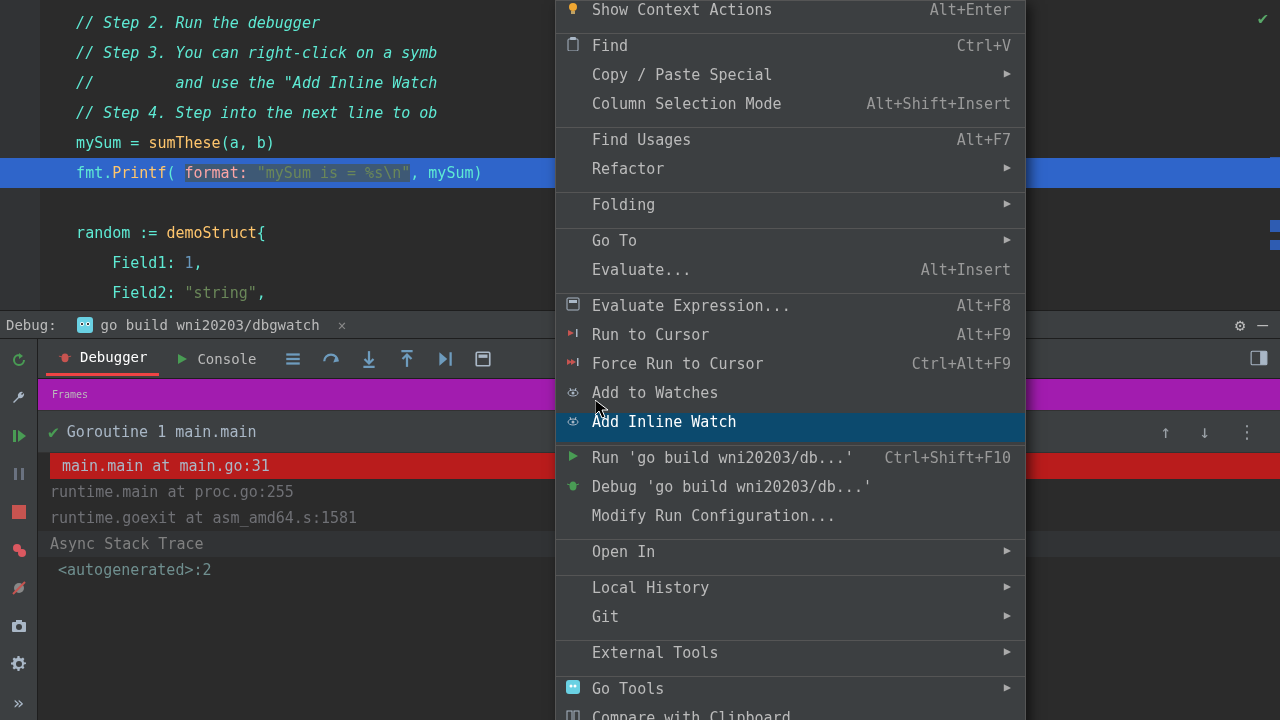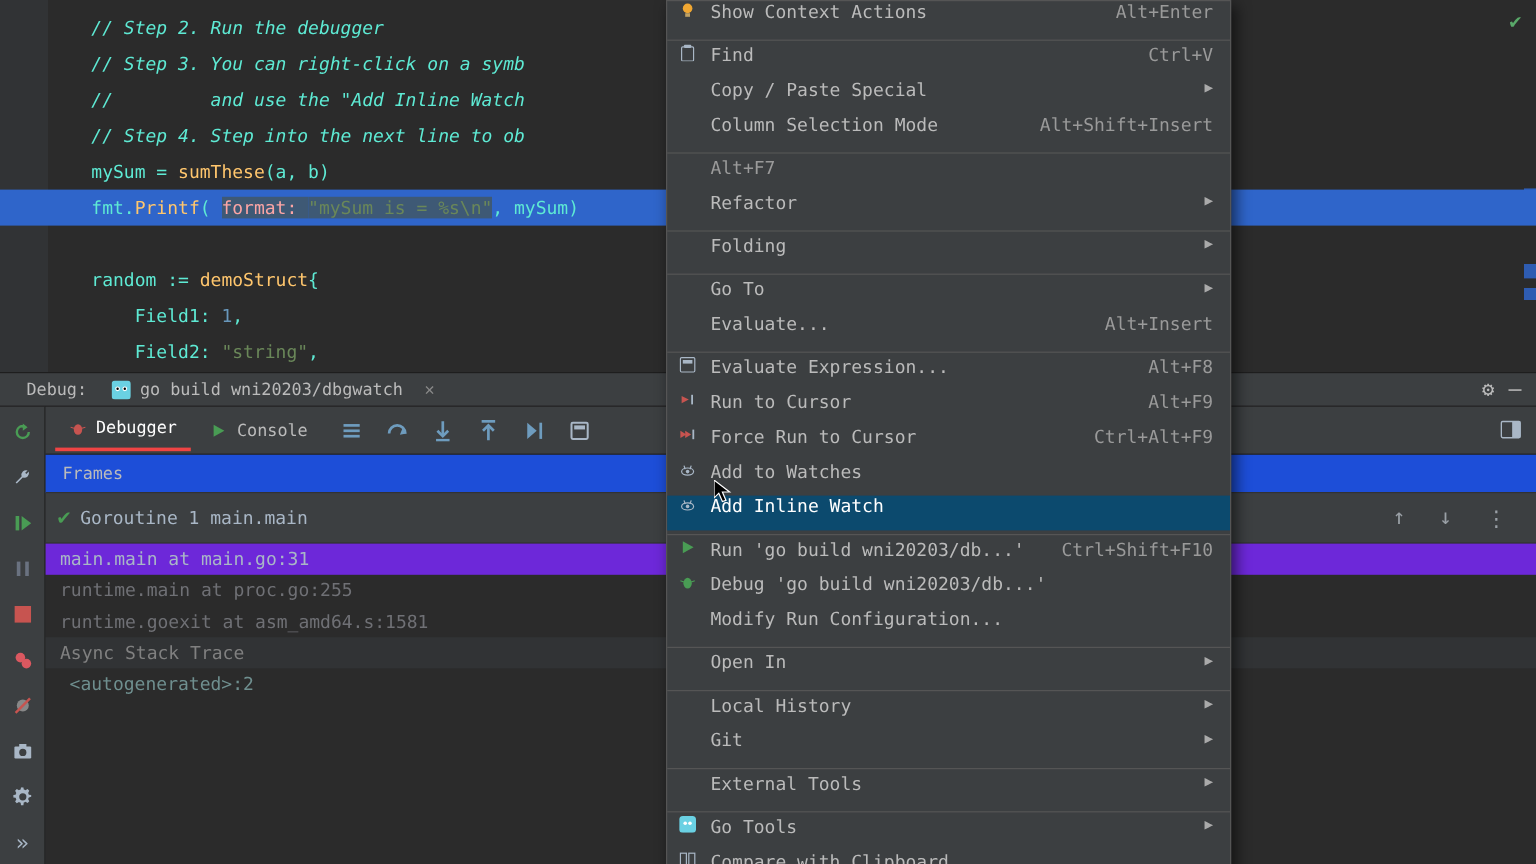--- a/index.html
+++ b/index.html
@@ -58,21 +58,21 @@
     height:29px;
     background:#3c3f41;
     border-top:1px solid #1e1e1e;
     border-bottom:1px solid #1e1e1e;
     display:flex;
     align-items:center;
     padding-left:6px;
     font-size:14px;
     color:#bbbbbb;
   }
-  .debug-bar .label { margin-right:14px;margin-left:16px; }
+  .debug-bar .label { margin-right:14px; }
   .run-config {
     display:flex; align-items:center; gap:8px;
     background:transparent;
     padding:2px 6px;
   }
   .run-config .gopher { width:16px;height:16px; }
   .close-x { margin-left:10px; color:#888; font-size:14px; cursor:pointer; }
   .debug-bar .spacer { flex:1; }
   .debug-bar .gear-right { margin-right:12px; color:#bbb; font-size:17px; }
   .debug-bar .dash-right { margin-right:12px; color:#bbb; font-size:18px; }
@@ -110,24 +110,24 @@
   .tab { padding:8px 12px; display:flex; align-items:center; gap:8px;}
   .tab.active { border-bottom:3px solid #ef4444; color:#fff; }
   .toolbar-icons { display:flex; align-items:center; gap:20px; margin-left:12px;}
   .ti { width:18px;height:18px; color:#b0c4de; }
 
   
   .frames-header {
     position:absolute;
     left:38px; top:379px; right:0;
     height:32px;
-    background:#1d4ed8;
+    background:#a21caf;
     display:flex; align-items:center;
     padding-left:14px;
-    font-size:14px; color:#bbb;
+    font-size:10px; color:#bbb;
     border-bottom:1px solid #323232;
   }
   .goroutine-row {
     position:absolute;
     left:38px; top:411px; right:0;
     height:42px;
     background:#3c3f41;
     display:flex; align-items:center;
     padding:0 10px;
     font-size:15px;
@@ -137,21 +137,21 @@
   .goroutine-row .spacer{flex:1;}
   .goroutine-row .nav{ color:#9aa0a6; margin:0 14px; font-size:18px; }
 
   .frames-list {
     position:absolute;
     left:38px; top:453px; right:0; bottom:0;
     background:#2b2b2b;
     font-size:15px;
   }
   .frame-row { padding:4px 12px; color:#a9b7c6;}
-  .frame-row.selected { background:#6d28d9; }
+  .frame-row.selected { background:#b91c1c;margin-left:12px; }
   .async-hdr { color:#808080; padding:4px 12px; background:#313335;}
   .autogen { color:#6f8f8f; padding:4px 20px; }
   .pale { color:#6f7075; }
 
   
   .context-menu {
     position:absolute;
     left:555px; top:0; width:471px;
     background:#3c3f41;
     border:1px solid #555;
@@ -400,20 +400,21 @@
       <span class="arrow">▶</span>
     </div>
     <div class="menu-item">
       <span class="icon-slot"></span>
       <span class="label">Column Selection Mode</span>
       <span class="shortcut">Alt+Shift+Insert</span>
     </div>
     <div class="menu-sep"></div>
     <div class="menu-item">
       <span class="icon-slot"></span>
+      <span class="label">Find Usages</span>
       <span class="shortcut">Alt+F7</span>
     </div>
     <div class="menu-item">
       <span class="icon-slot"></span>
       <span class="label">Refactor</span>
       <span class="arrow">▶</span>
     </div>
     <div class="menu-sep"></div>
     <div class="menu-item">
       <span class="icon-slot"></span>

